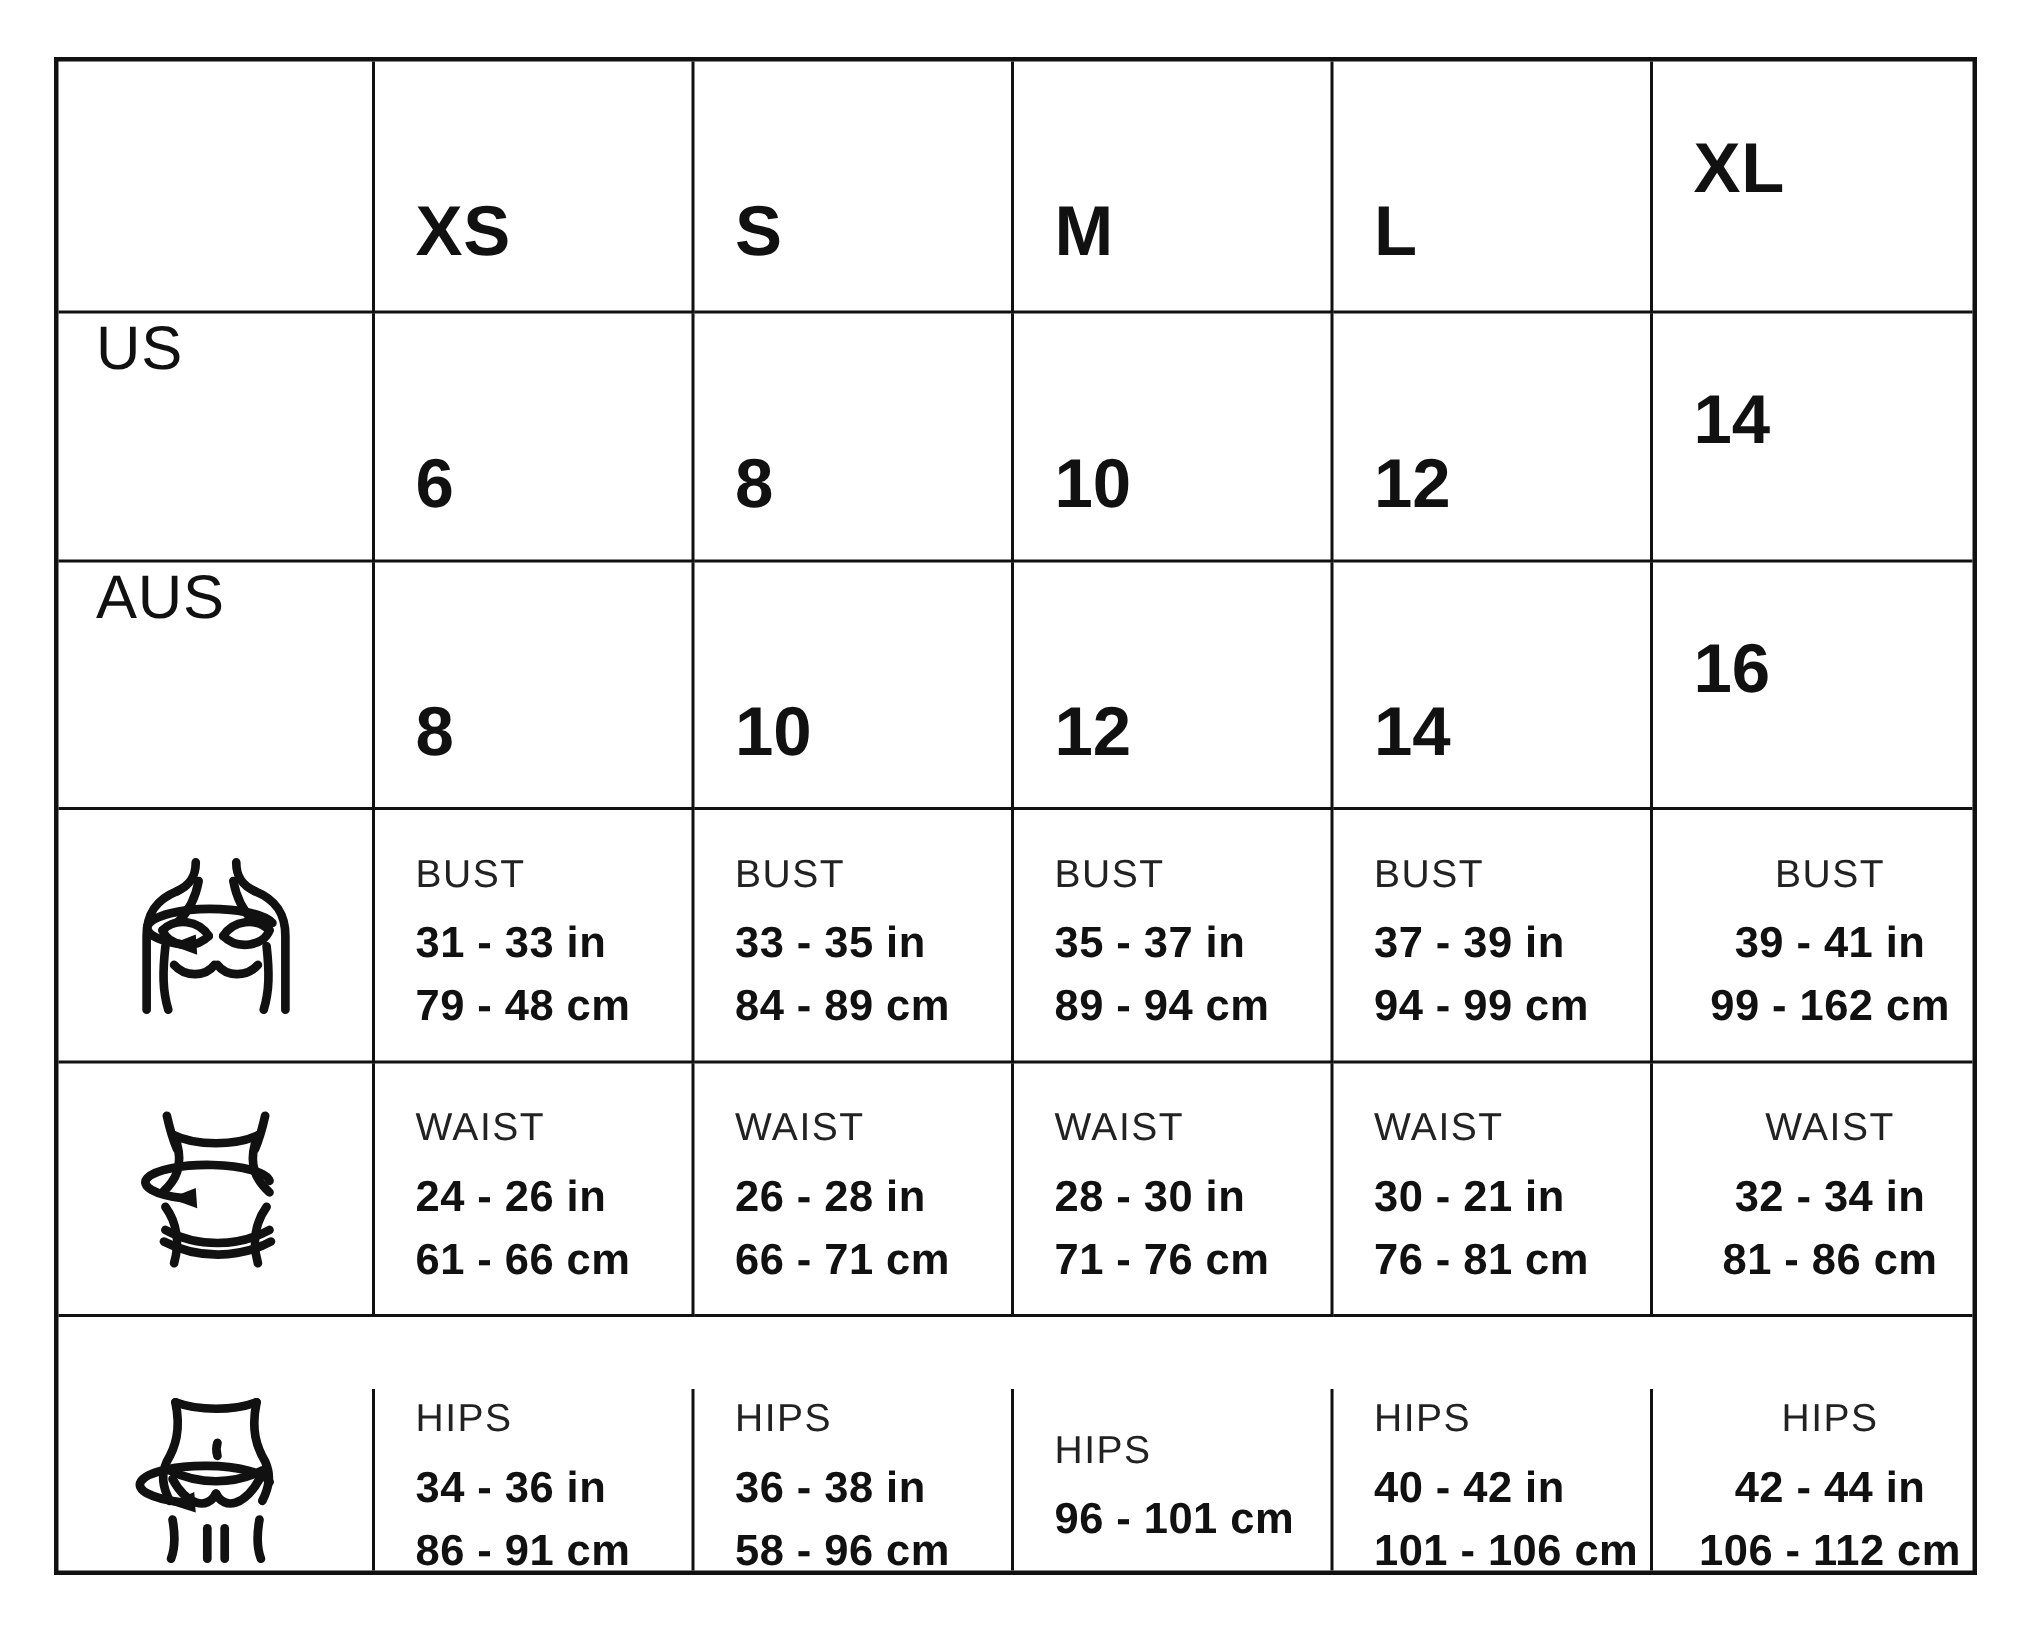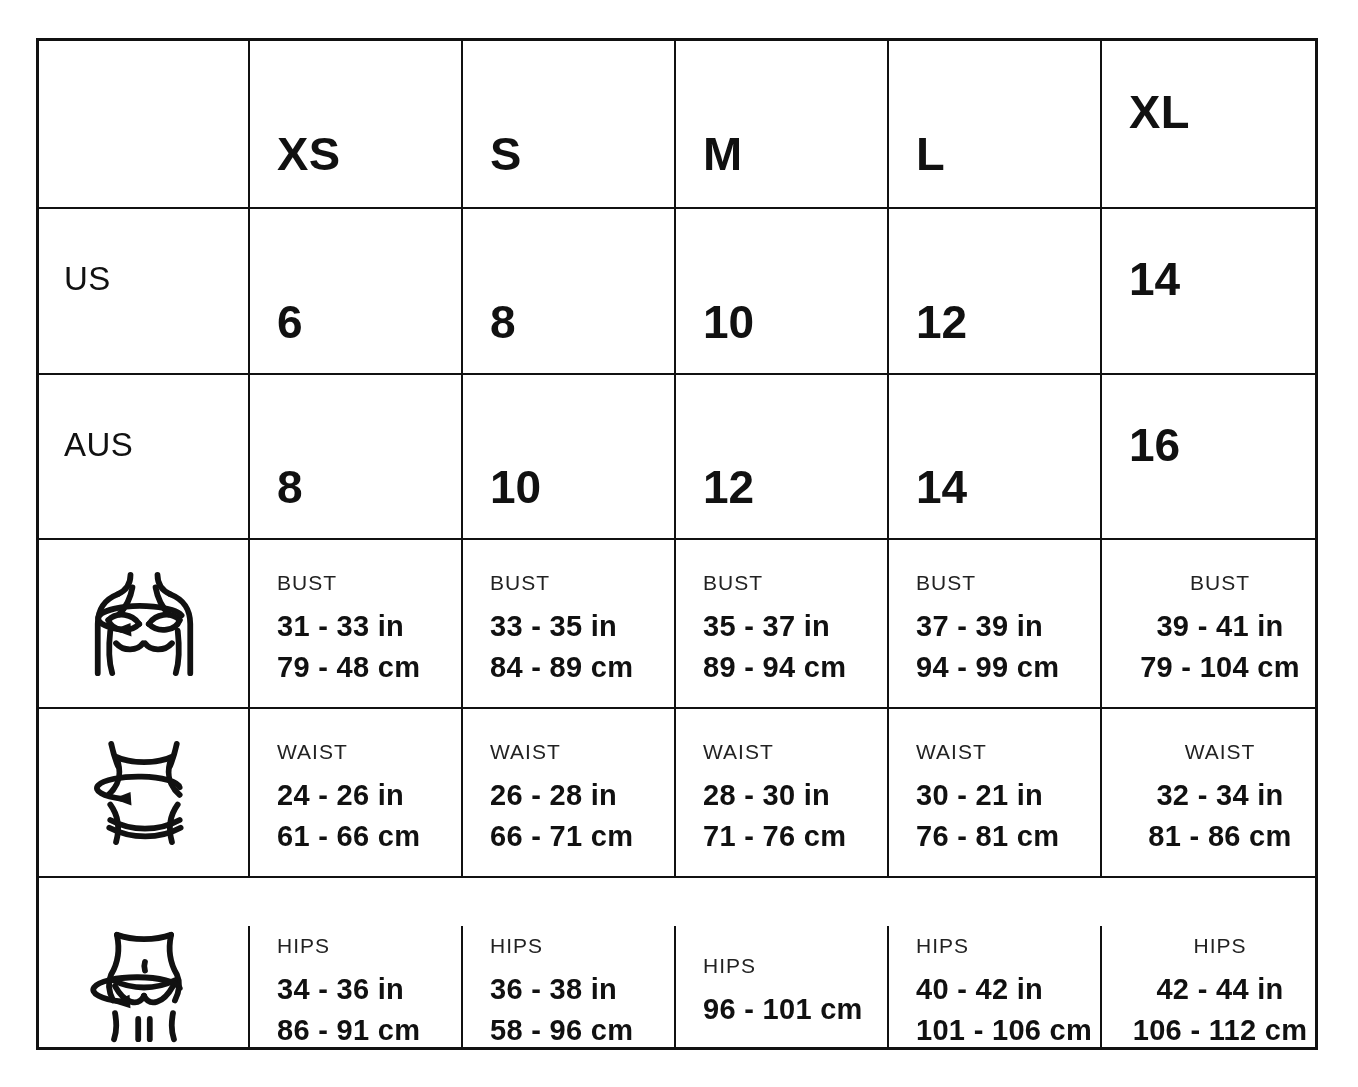--- a/index.html
+++ b/index.html
@@ -28,38 +28,38 @@
     overflow:hidden;
   }
   .cell.last-col{border-right:none;align-items:center;}
   .cell.last-row{border-bottom:none;margin-top:48px;}
   .size-head{
     display:flex;align-items:flex-end;
     padding:0 0 26px 27px;
     font-size:47px;font-weight:700;letter-spacing:0.5px;
   }
   .region-label{
-    display:flex;align-items:center;
+    display:flex;align-items:flex-start;
     padding:0 0 24px 25px;
-    font-size:33px;font-weight:400;letter-spacing:0.5px;
+    font-size:41px;font-weight:400;letter-spacing:0.5px;
   }
   .size-value{
     display:flex;align-items:flex-end;
     padding:0 0 24px 27px;
     font-size:46px;font-weight:700;
   }
   .icon-cell{
     display:flex;align-items:center;justify-content:center;
   }
   .measure{
     display:flex;flex-direction:column;justify-content:center;
     padding:12px 4px 0 27px;
   }
   .measure .m-label{
-    font-size:21px;font-weight:400;letter-spacing:1px;color:var(--label);
+    font-size:26px;font-weight:400;letter-spacing:1px;color:var(--label);
     margin-bottom:11px;
   }
   .measure .m-line{
     font-size:29px;font-weight:700;letter-spacing:0.3px;line-height:1.42;
   }
   .body-icon{display:block;}
   .body-icon path{stroke:var(--border);stroke-width:6;fill:none;stroke-linecap:round;stroke-linejoin:round;}
   .body-icon path.fill{fill:var(--border);stroke:none;}
 </style>
 </head>
@@ -158,21 +158,21 @@
     <span class="m-line">89 - 94 cm</span>
   </div>
   <div class="cell measure">
     <span class="m-label">BUST</span>
     <span class="m-line">37 - 39 in</span>
     <span class="m-line">94 - 99 cm</span>
   </div>
   <div class="cell measure last-col">
     <span class="m-label">BUST</span>
     <span class="m-line">39 - 41 in</span>
-    <span class="m-line">79 - 104 cm</span>
+    <span class="m-line">99 - 162 cm</span>
   </div>
 
   <div class="cell icon-cell">
     <svg class="body-icon" width="116" height="106" viewBox="0 0 120 110">
       <path d="M26 4 C28 13 30 20 33 27"></path>
       <path d="M94 4 C92 13 90 20 87 27"></path>
       <path d="M30 17 C46 25 74 25 90 17"></path>
       <path d="M33 23 C37 38 33 48 23 57"></path>
       <path d="M87 23 C83 38 87 48 97 57"></path>
       <path d="M25 67 C33 78 35 92 31 106"></path>

